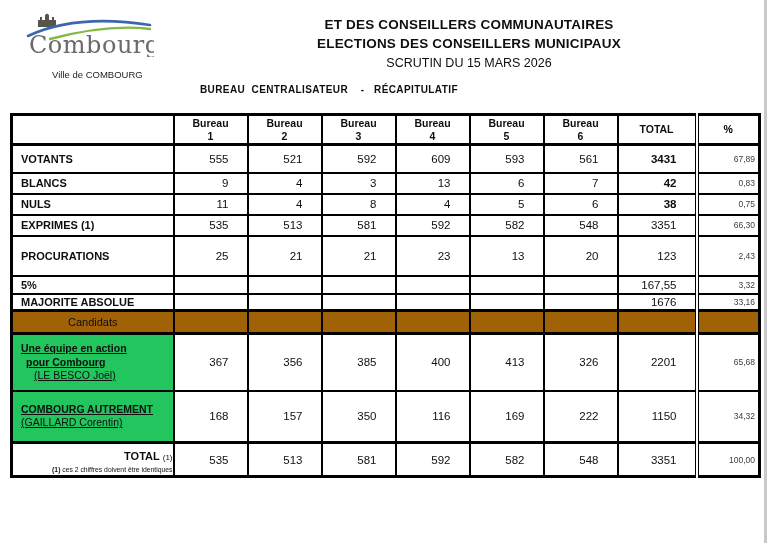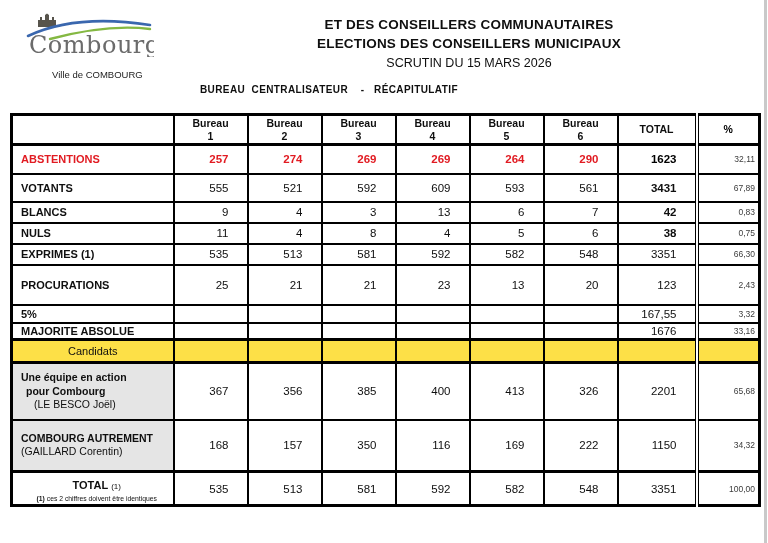--- a/index.html
+++ b/index.html
@@ -30,30 +30,30 @@
   .lbl{text-align:left;padding-left:8px;font-size:11px;font-weight:bold;}
   .num{text-align:right;padding-right:18px;font-size:11.5px;}
   .bold-vals .num{font-weight:bold;}
   .red .lbl{color:#e11b22;}
   .red .num{color:#e11b22;font-weight:bold;}
   .red .tot,.bold-vals .tot{color:#000;}
   .tb .tot{font-weight:bold;}
   .h30{height:30px}.h29{height:29px}.h28{height:28px}.h27{height:21px}.h26{height:40px}
   .h18{height:18px}.h17{height:17px}.h23{height:23px}.h57{height:57px}.h52{height:52px}.h34{height:34px}
 
-  tr.sep td{background:#fde047;border-top:3px solid #000;border-bottom:3px solid #000;}
+  tr.sep td{background:#a16207;border-top:3px solid #000;border-bottom:3px solid #000;}
   .sep-lbl{text-align:center;font-size:11px;font-weight:normal;}
 
-  .cand-lbl{background:#e5e5e5;padding:4px 8px 4px 8px;font-size:10.5px;line-height:13.5px;
-            text-align:left;vertical-align:middle;}
+  .cand-lbl{background:#22c55e;padding:4px 8px 4px 8px;font-size:10.5px;line-height:13.5px;
+            text-align:left;vertical-align:middle;text-decoration:underline;}
   .cl-b{font-weight:bold;}
   .ind1{padding-left:5px;} .ind2{padding-left:13px;}
 
   tr.trow td{border-top:3px solid #000;}
-  .tot-lbl{text-align:center;padding-left:8px;vertical-align:middle;}
+  .tot-lbl{text-align:right;padding-left:8px;vertical-align:middle;}
   .tl{font-size:11px;font-weight:bold;} .tsup{font-size:8px;margin-left:3px;}
   .tnote{font-size:6.8px;line-height:9px;margin-top:1px;color:#111;}
   .tnm{font-weight:bold;}
 </style>
 </head>
 <body>
 
 <div class="page">
 
   <div class="logo">
@@ -111,31 +111,20 @@
           </th>
       <th>
             <div>Bureau</div>
             <div>6</div>
           </th>
       <th class="toth">TOTAL</th>
       <th class="pct pcth">%</th>
     </tr>
 
 
-    <tr class="red tb h29">
-      <td class="lbl">ABSTENTIONS</td>
-      <td class="num">257</td>
-      <td class="num">274</td>
-      <td class="num">269</td>
-      <td class="num">269</td>
-      <td class="num">264</td>
-      <td class="num">290</td>
-      <td class="num tot">1623</td>
-      <td class="pct">32,11</td>
-    </tr>
 
     <tr class="tb h28">
       <td class="lbl">VOTANTS</td>
       <td class="num">555</td>
       <td class="num">521</td>
       <td class="num">592</td>
       <td class="num">609</td>
       <td class="num">593</td>
       <td class="num">561</td>
       <td class="num tot">3431</td>

